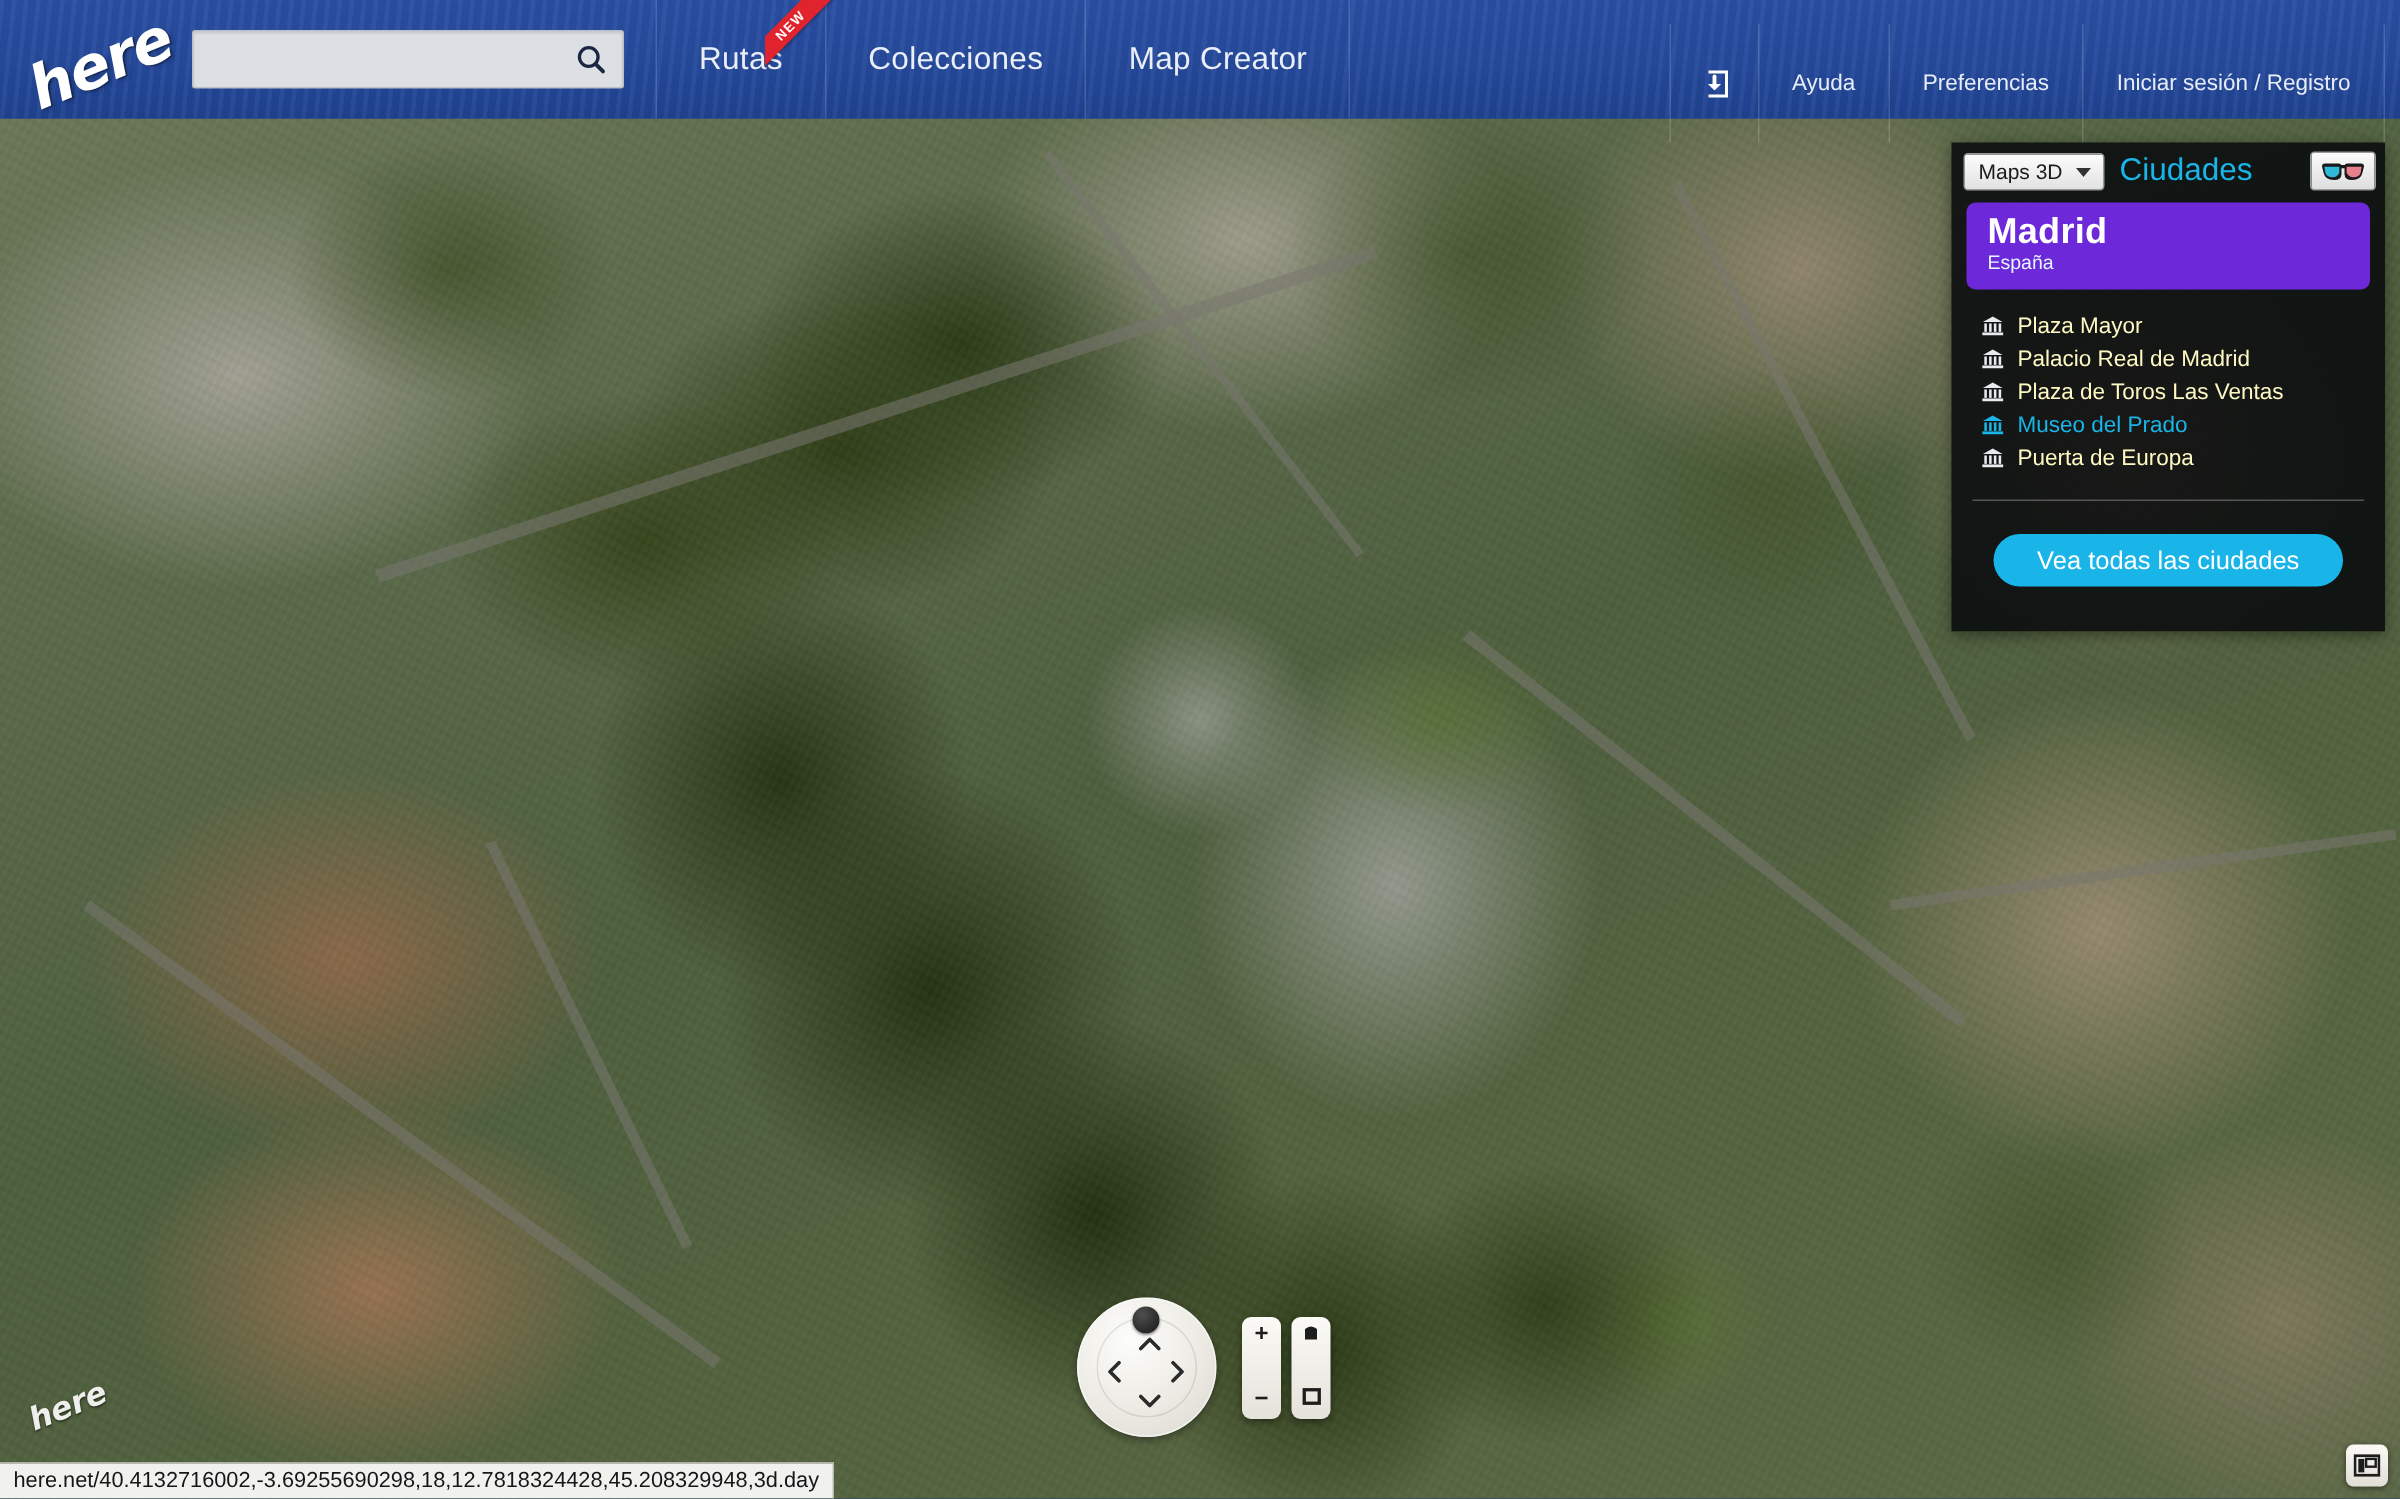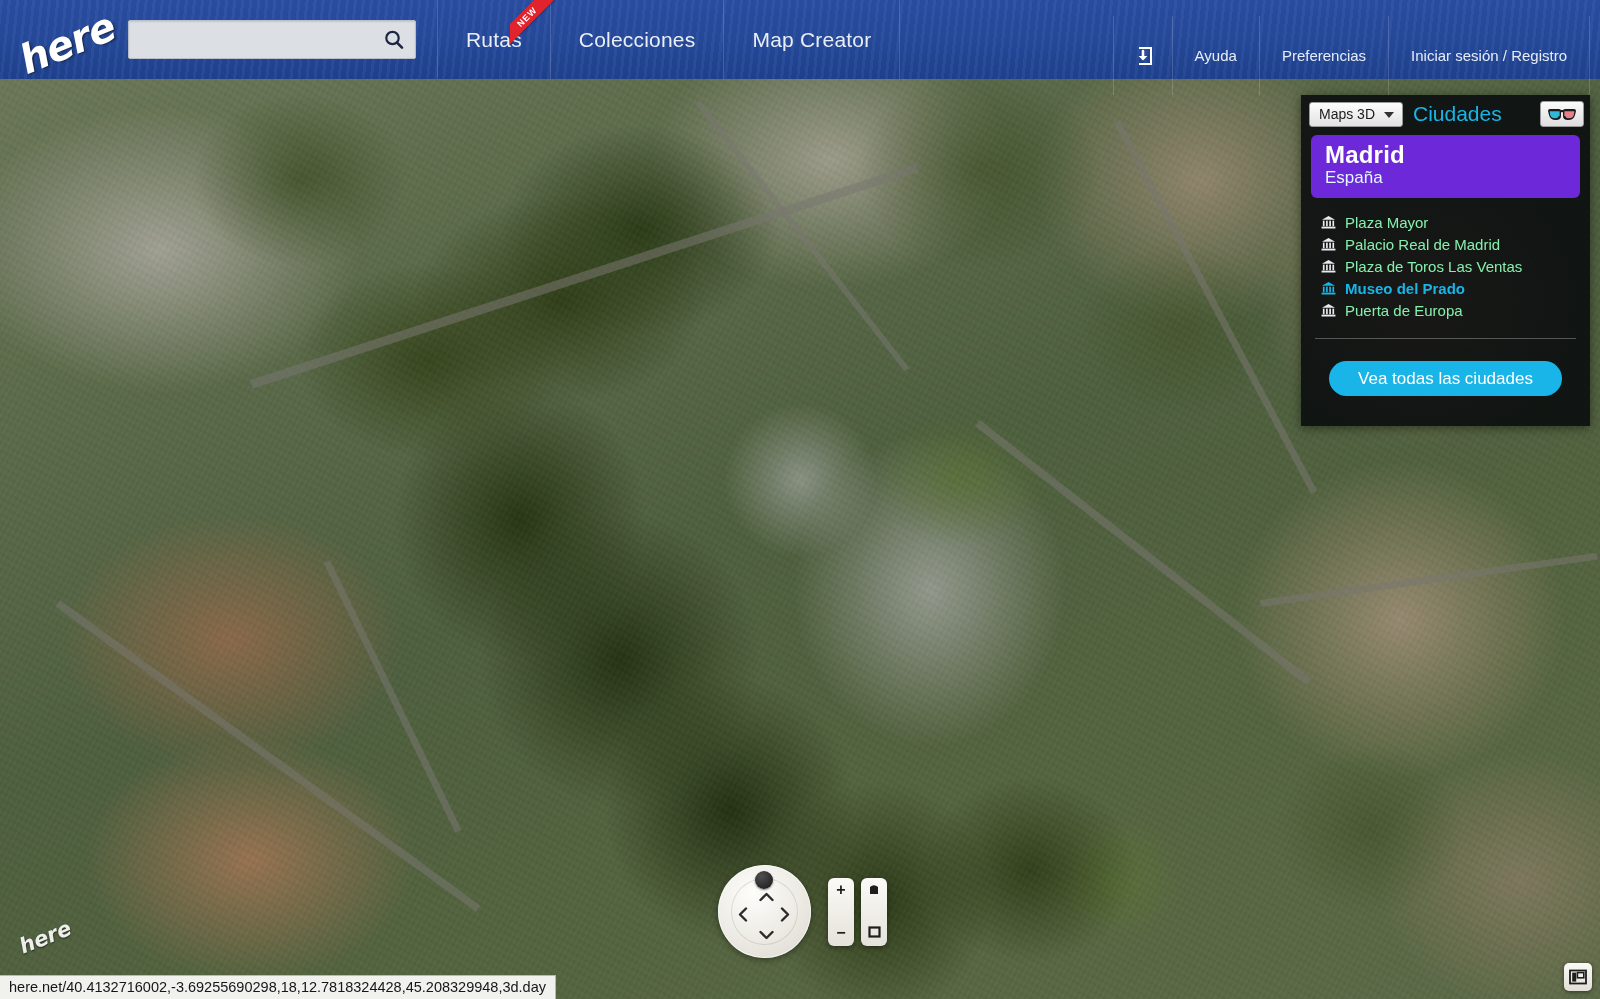--- a/index.html
+++ b/index.html
@@ -279,40 +279,40 @@
   }
   #city-banner .city-name {
     color: #fff;
     font-size: 24px;
     font-weight: bold;
     line-height: 1.05;
     letter-spacing: .2px;
   }
   #city-banner .city-country {
     color: #e3f7ff;
-    font-size: 17px;
+    font-size: 13px;
     line-height: 1.3;
   }
 
   #landmark-list {
     list-style: none;
     margin: 14px 0 0 0;
     padding: 0 10px;
   }
   #landmark-list li {
     display: flex;
     align-items: center;
     gap: 9px;
     padding: 2px 0 3px 10px;
-    color: #86efac;
+    color: #fef9c3;
     font-size: 15px;
     cursor: pointer;
     white-space: nowrap;
   }
-  #landmark-list li.active { color: #19b5e8; font-weight: bold; }
+  #landmark-list li.active { color: #19b5e8; }
 
   #panel-divider {
     margin: 16px 14px 0 14px;
     height: 1px;
     background: rgba(255,255,255,.28);
   }
 
   #see-all-btn {
     display: block;
     margin: 22px auto 0 auto;

